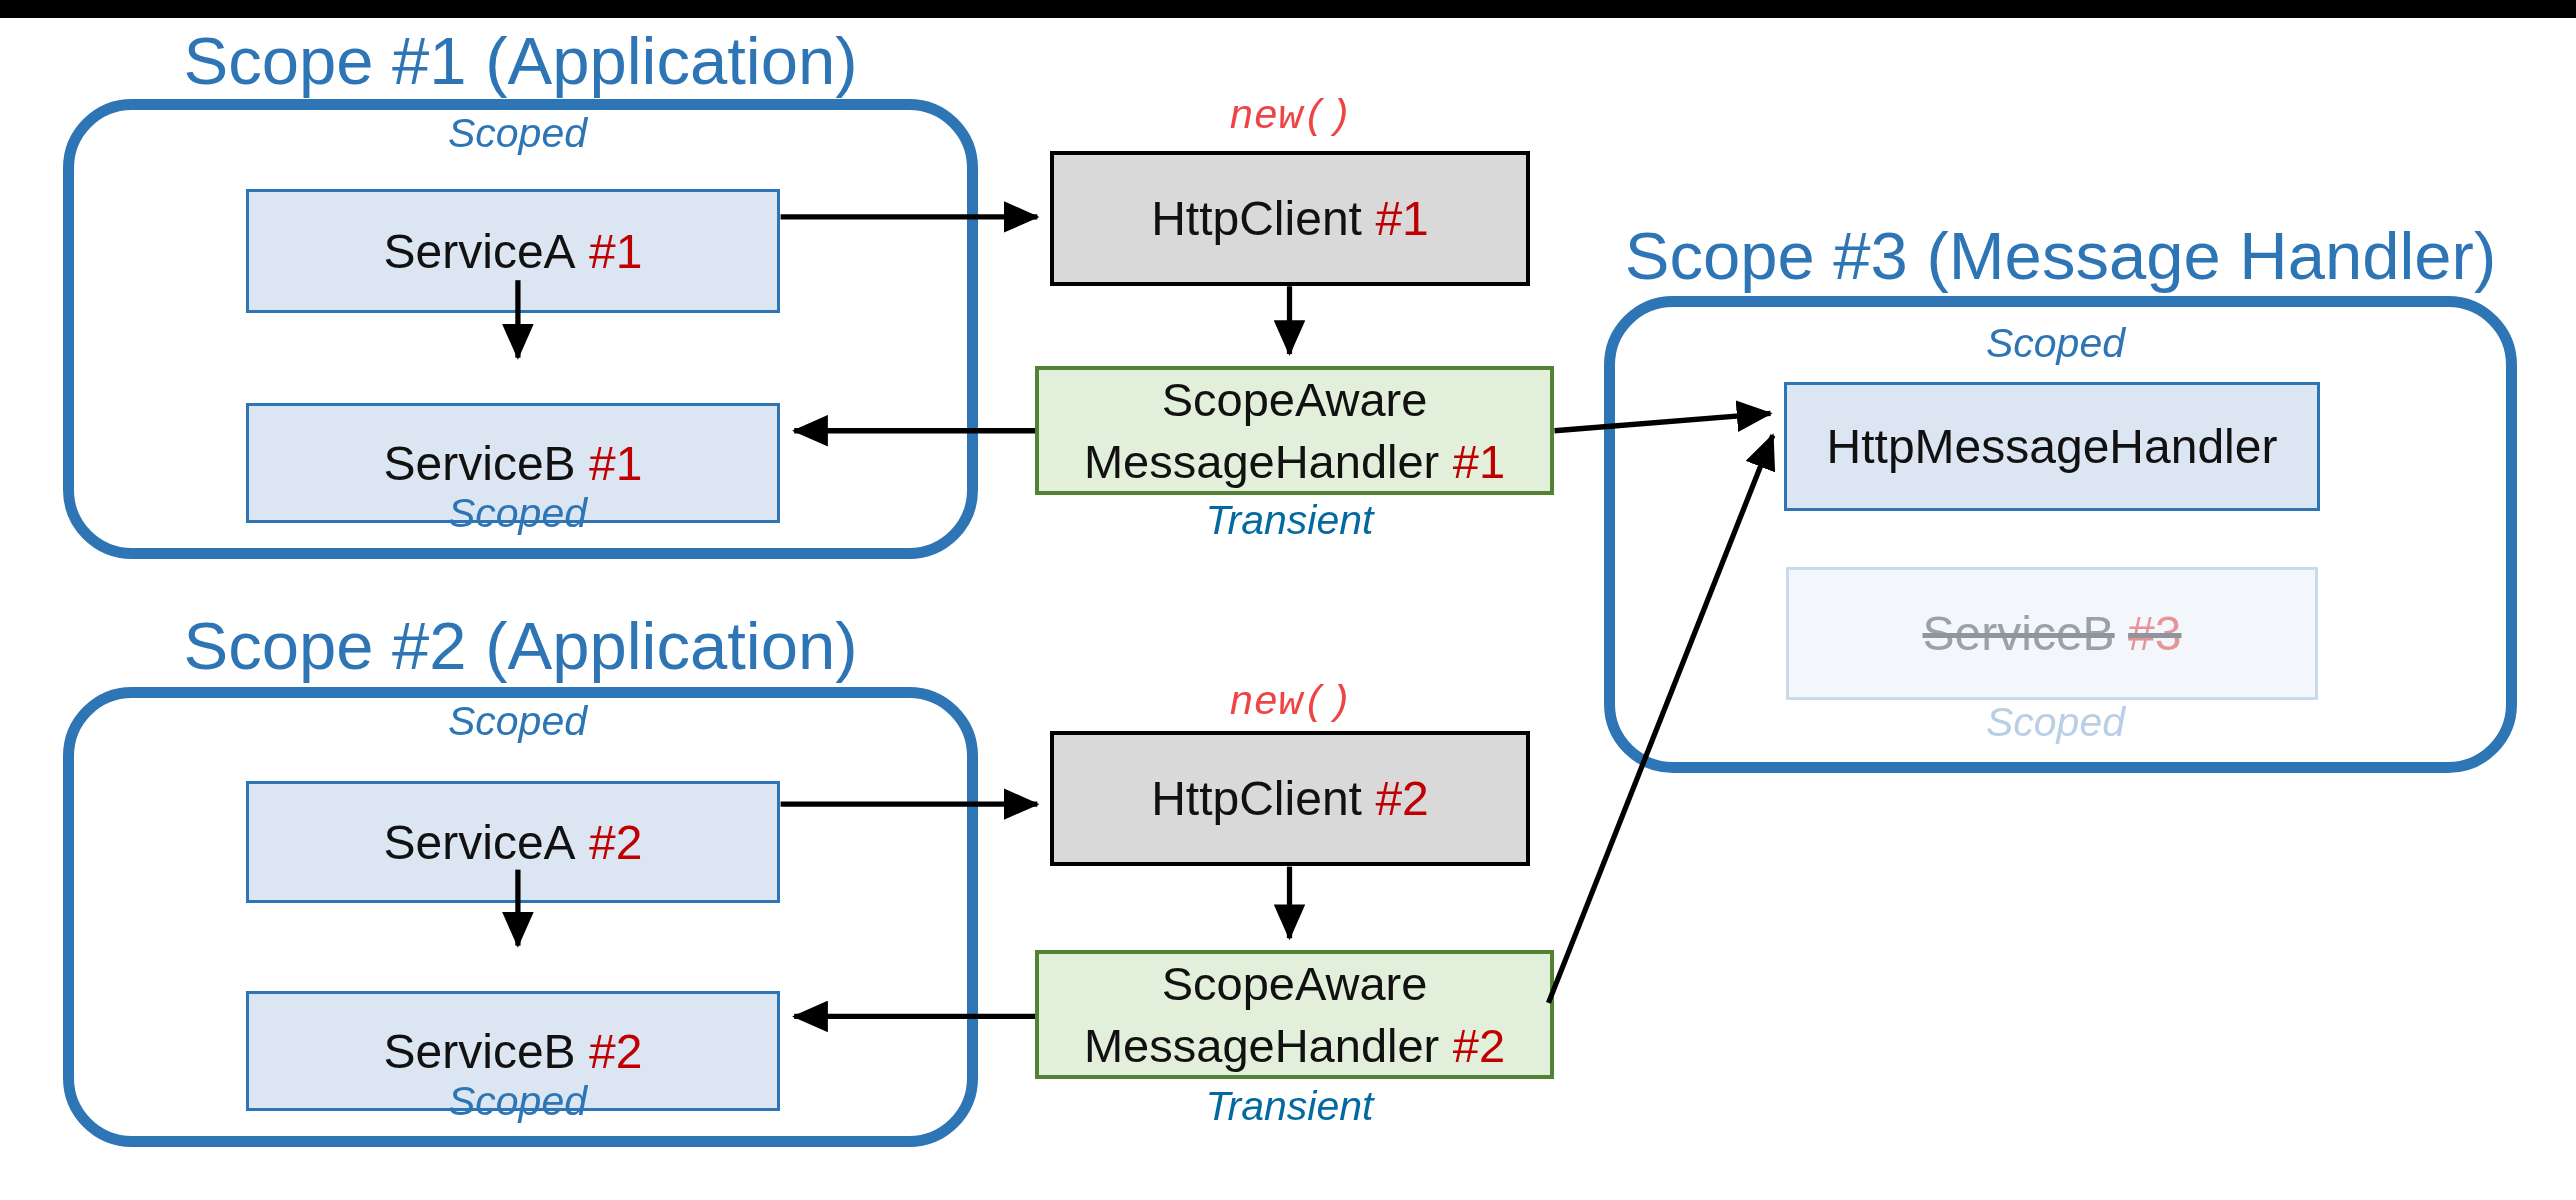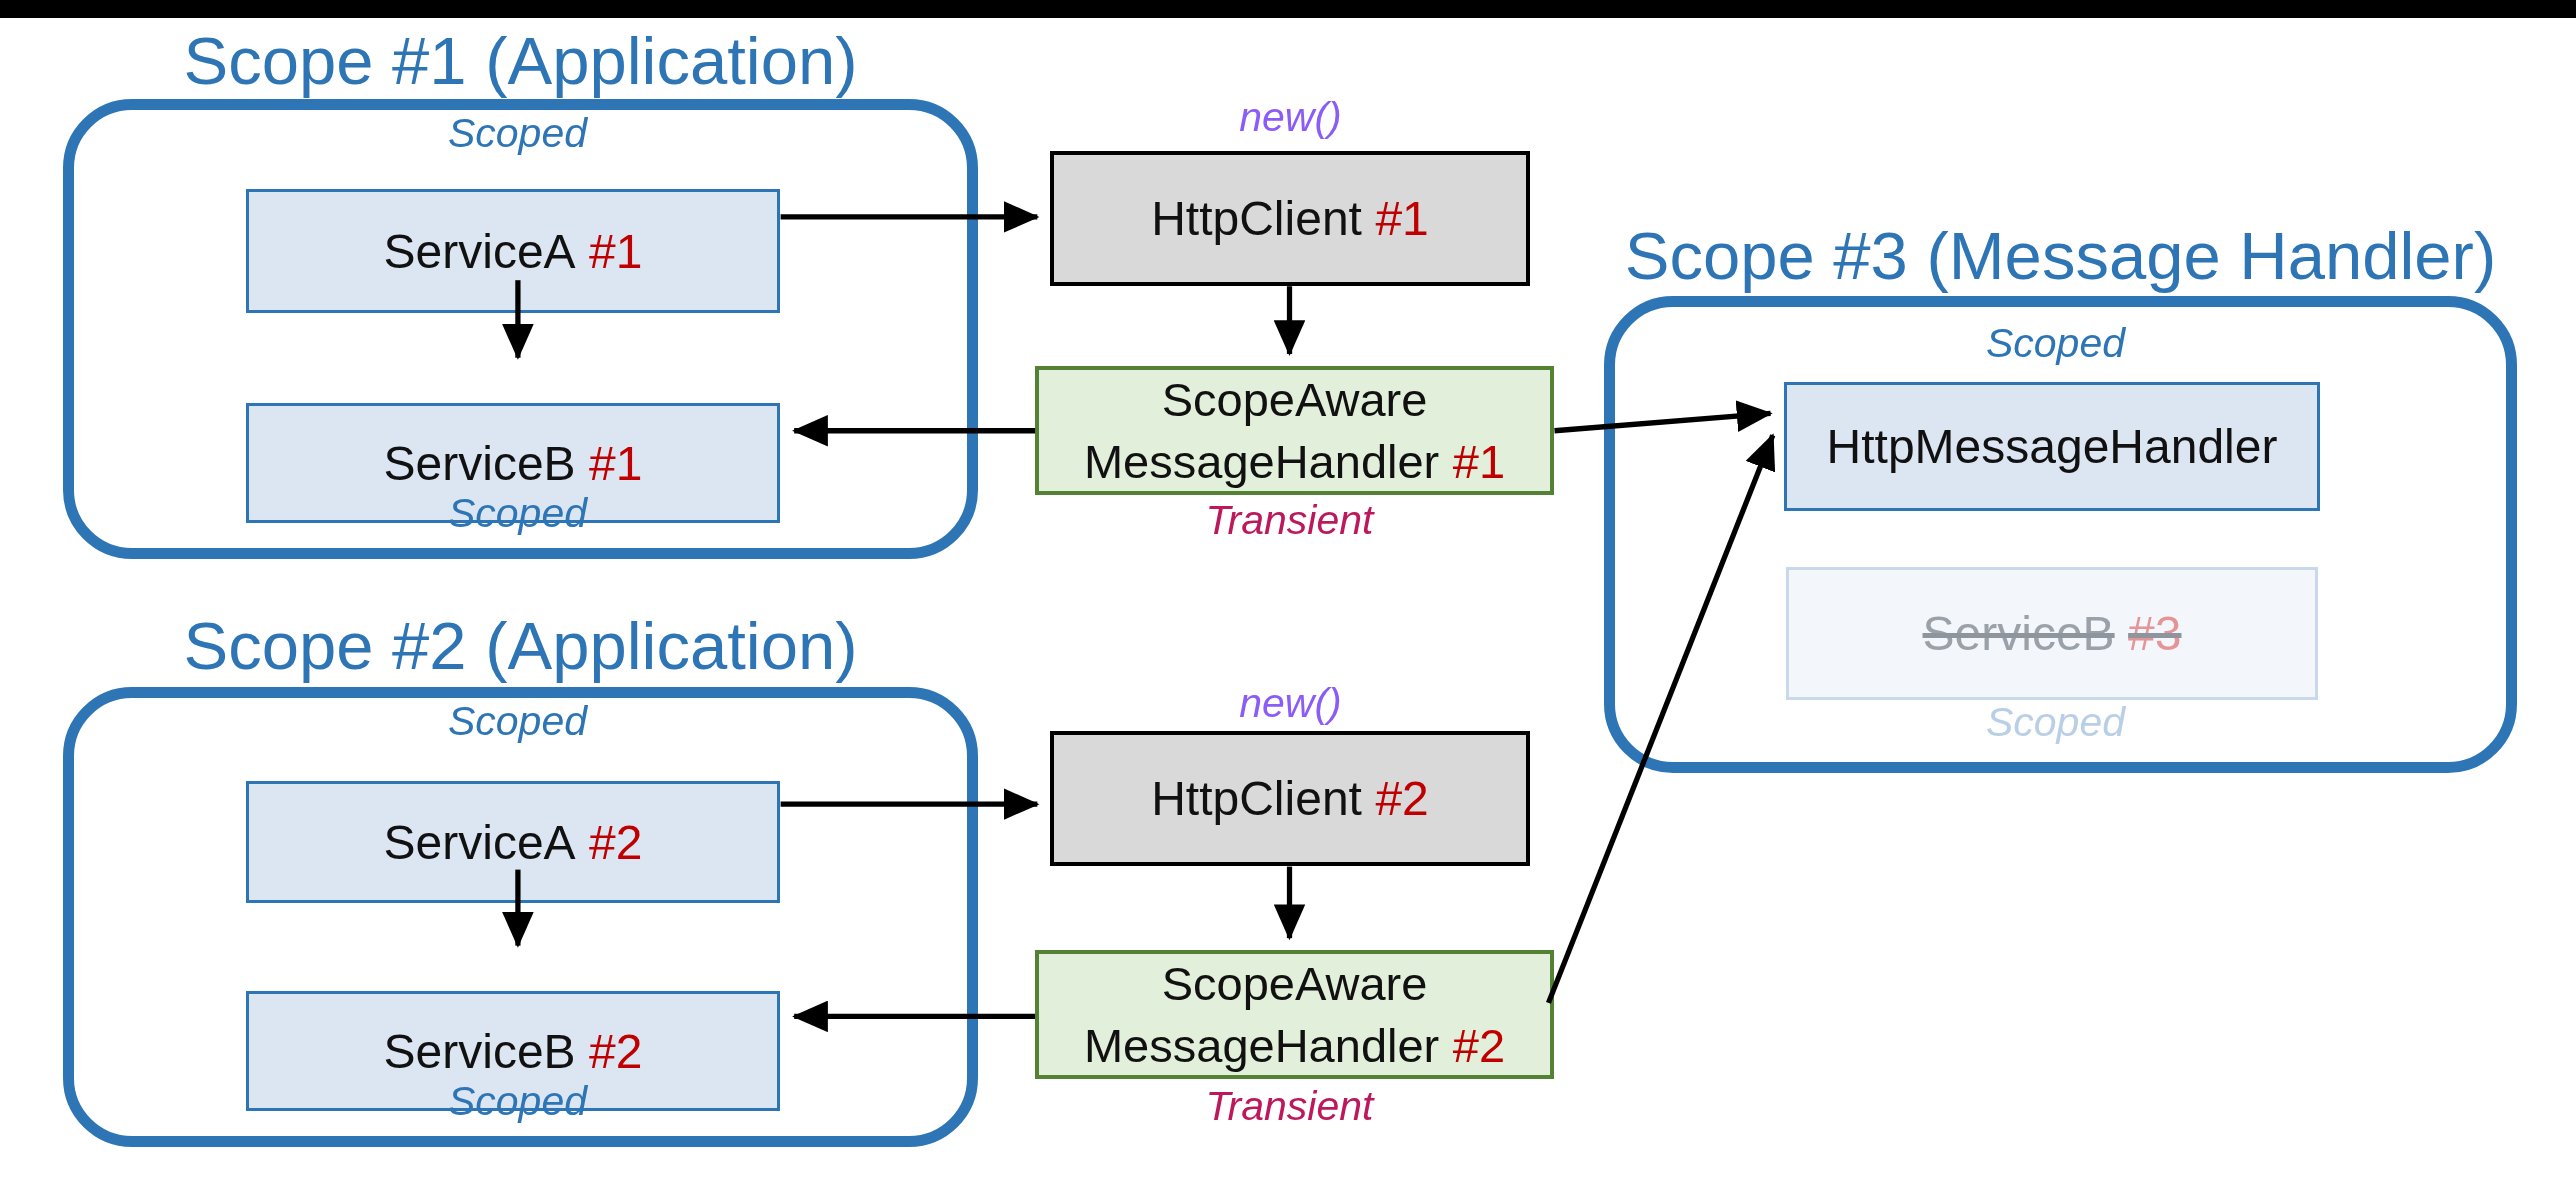--- a/index.html
+++ b/index.html
@@ -32,22 +32,22 @@
   }
   .ital {
     position: absolute;
     font-style: italic;
     font-size: 41px;
     line-height: 1.1;
     text-align: center;
     white-space: nowrap;
   }
   .blue-txt   { color: #2E75B6; }
-  .black-txt  { color: #8b5cf6; }
-  .green-txt  { color: #be185d; }
+  .black-txt  { color: #ef4444; font-family: Liberation Mono, monospace; }
+  .green-txt  { color: #0369a1; }
   .fadedblue-txt { color: #B9CFE6; }
   .node {
     position: absolute;
     display: flex;
     align-items: center;
     justify-content: center;
     box-sizing: border-box;
     font-size: 48px;
     color: #111111;
     white-space: pre;

